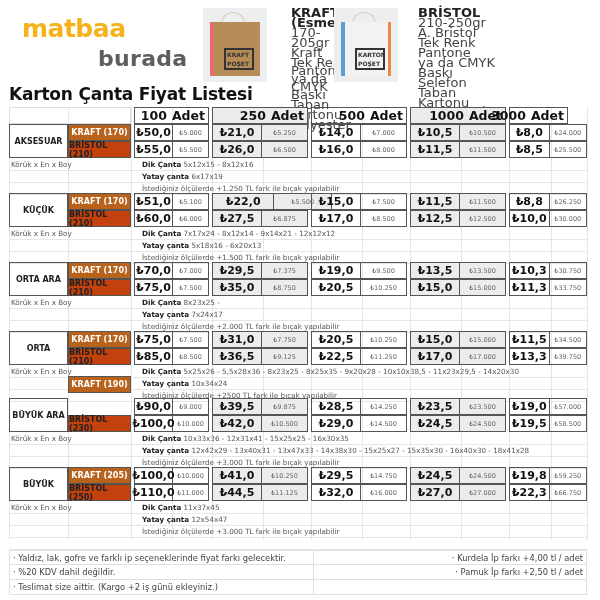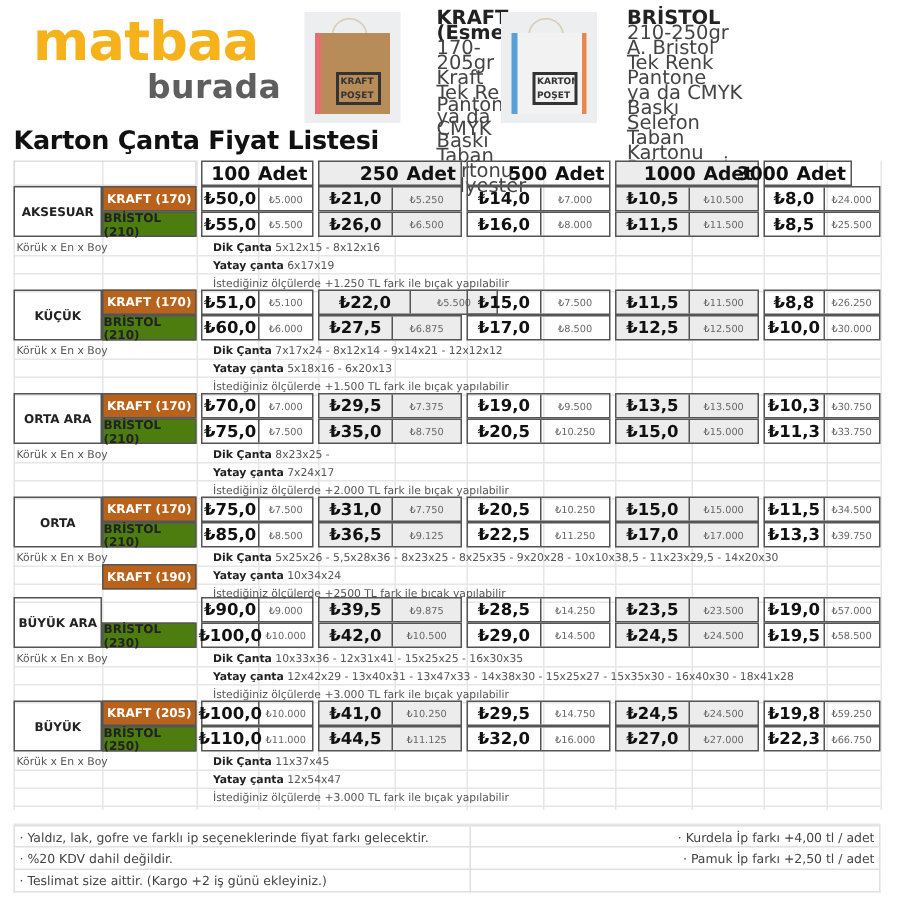--- a/index.html
+++ b/index.html
@@ -1,21 +1,21 @@
 <!DOCTYPE html>
 <html><head>
 <meta charset="utf-8">
 <style>
   * { box-sizing: border-box; margin: 0; padding: 0; }
   html, body { width: 600px; height: 600px; background: #ffffff; overflow: hidden; }
   body { font-family: "DejaVu Sans", "Liberation Sans", sans-serif; color: #222; position: relative; }
 
   
   .logo { position: absolute; left: 22px; top: 10px; width: 150px; }
-  .logo-main { font-family: "DejaVu Sans", sans-serif; font-size: 36px; font-weight: bold; color: #f5b21b; letter-spacing: -0.5px; line-height: 38px; }
+  .logo-main { font-family: "DejaVu Sans", sans-serif; font-size: 25px; font-weight: bold; color: #f5b21b; letter-spacing: -0.5px; line-height: 38px; }
   .logo-sub { font-family: "DejaVu Sans", sans-serif; font-size: 22px; font-weight: bold; color: #5e5e5e; position: absolute; left: 76px; top: 36px; letter-spacing: 0.3px; }
 
   .bag { position: absolute; width: 64px; height: 74px; background: #eceef0; }
   .bag-kraft { left: 203px; top: 8px; }
   .bag-bristol { left: 334px; top: 8px; }
   .bag-body { position: absolute; left: 7px; top: 14px; width: 50px; height: 54px; }
   .bag-kraft .bag-body { background: #b78c58; border-left: 4px solid #e96c73; }
   .bag-bristol .bag-body { background: #f2f2f2; border-left: 4px solid #5aa0d8; border-right: 3px solid #e98848; }
   .bag-handle { position: absolute; left: 18px; top: 4px; width: 24px; height: 20px; border: 1.5px solid #d9cbb0; border-bottom: none; border-radius: 12px 12px 0 0; }
   .bag-print { position: absolute; left: 10px; top: 26px; width: 30px; height: 22px; border: 2px solid #333; font-size: 6px; font-weight: bold; color: #333; line-height: 9px; padding-left: 1px; overflow: hidden; }
@@ -27,21 +27,21 @@
 
   .page-title { position: absolute; left: 9px; top: 84px; font-size: 17px; font-weight: bold; color: #111; letter-spacing: -0.2px; }
   .col-line { position: absolute; top: 107px; height: 433px; border-left: 1px solid #e6e6e6; }
   .hdr { position: absolute; top: 107px; height: 17px; border: 1px solid #555; font-size: 12.5px; font-weight: bold; color: #111; display: flex; align-items: center; justify-content: flex-end; padding-right: 3px; }
   .hdr .qty { margin-right: 5px; }
   .hdr.shade { background: #ececec; }
 
   .cat { position: absolute; left: 9px; width: 59px; height: 34px; border: 1px solid #555; font-size: 8px; font-weight: bold; display: flex; align-items: center; justify-content: center; color: #222; text-align: center; }
   .mat { position: absolute; left: 68px; width: 63px; height: 17px; font-size: 8px; font-weight: bold; display: flex; align-items: center; justify-content: center; border: 1px solid #555; }
   .mat.kraft { background: #b8621c; color: #fff; }
-  .mat.bristol { background: #4d7c0f; color: #222; }
+  .mat.bristol { background: #c2410c; color: #222; }
 
   .pcell { position: absolute; height: 17px; border: 1px solid #555; display: flex; }
   .pcell .unit { width: 52%; font-size: 11px; font-weight: bold; display: flex; align-items: center; justify-content: center; color: #111; border-right: 1px solid #555; }
   .pcell .total { width: 48%; font-size: 6.5px; display: flex; align-items: center; justify-content: center; color: #666; }
   .pcell.shade { background: #ececec; }
 
   .info { position: absolute; left: 9px; width: 578px; height: 12px; border-bottom: 1px solid #e6e6e6; font-size: 7.2px; line-height: 12px; color: #555; }
   .info .lbl { position: absolute; left: 2px; }
   .info .txt { position: absolute; left: 133px; white-space: nowrap; }
   .info .txt b { color: #222; }

